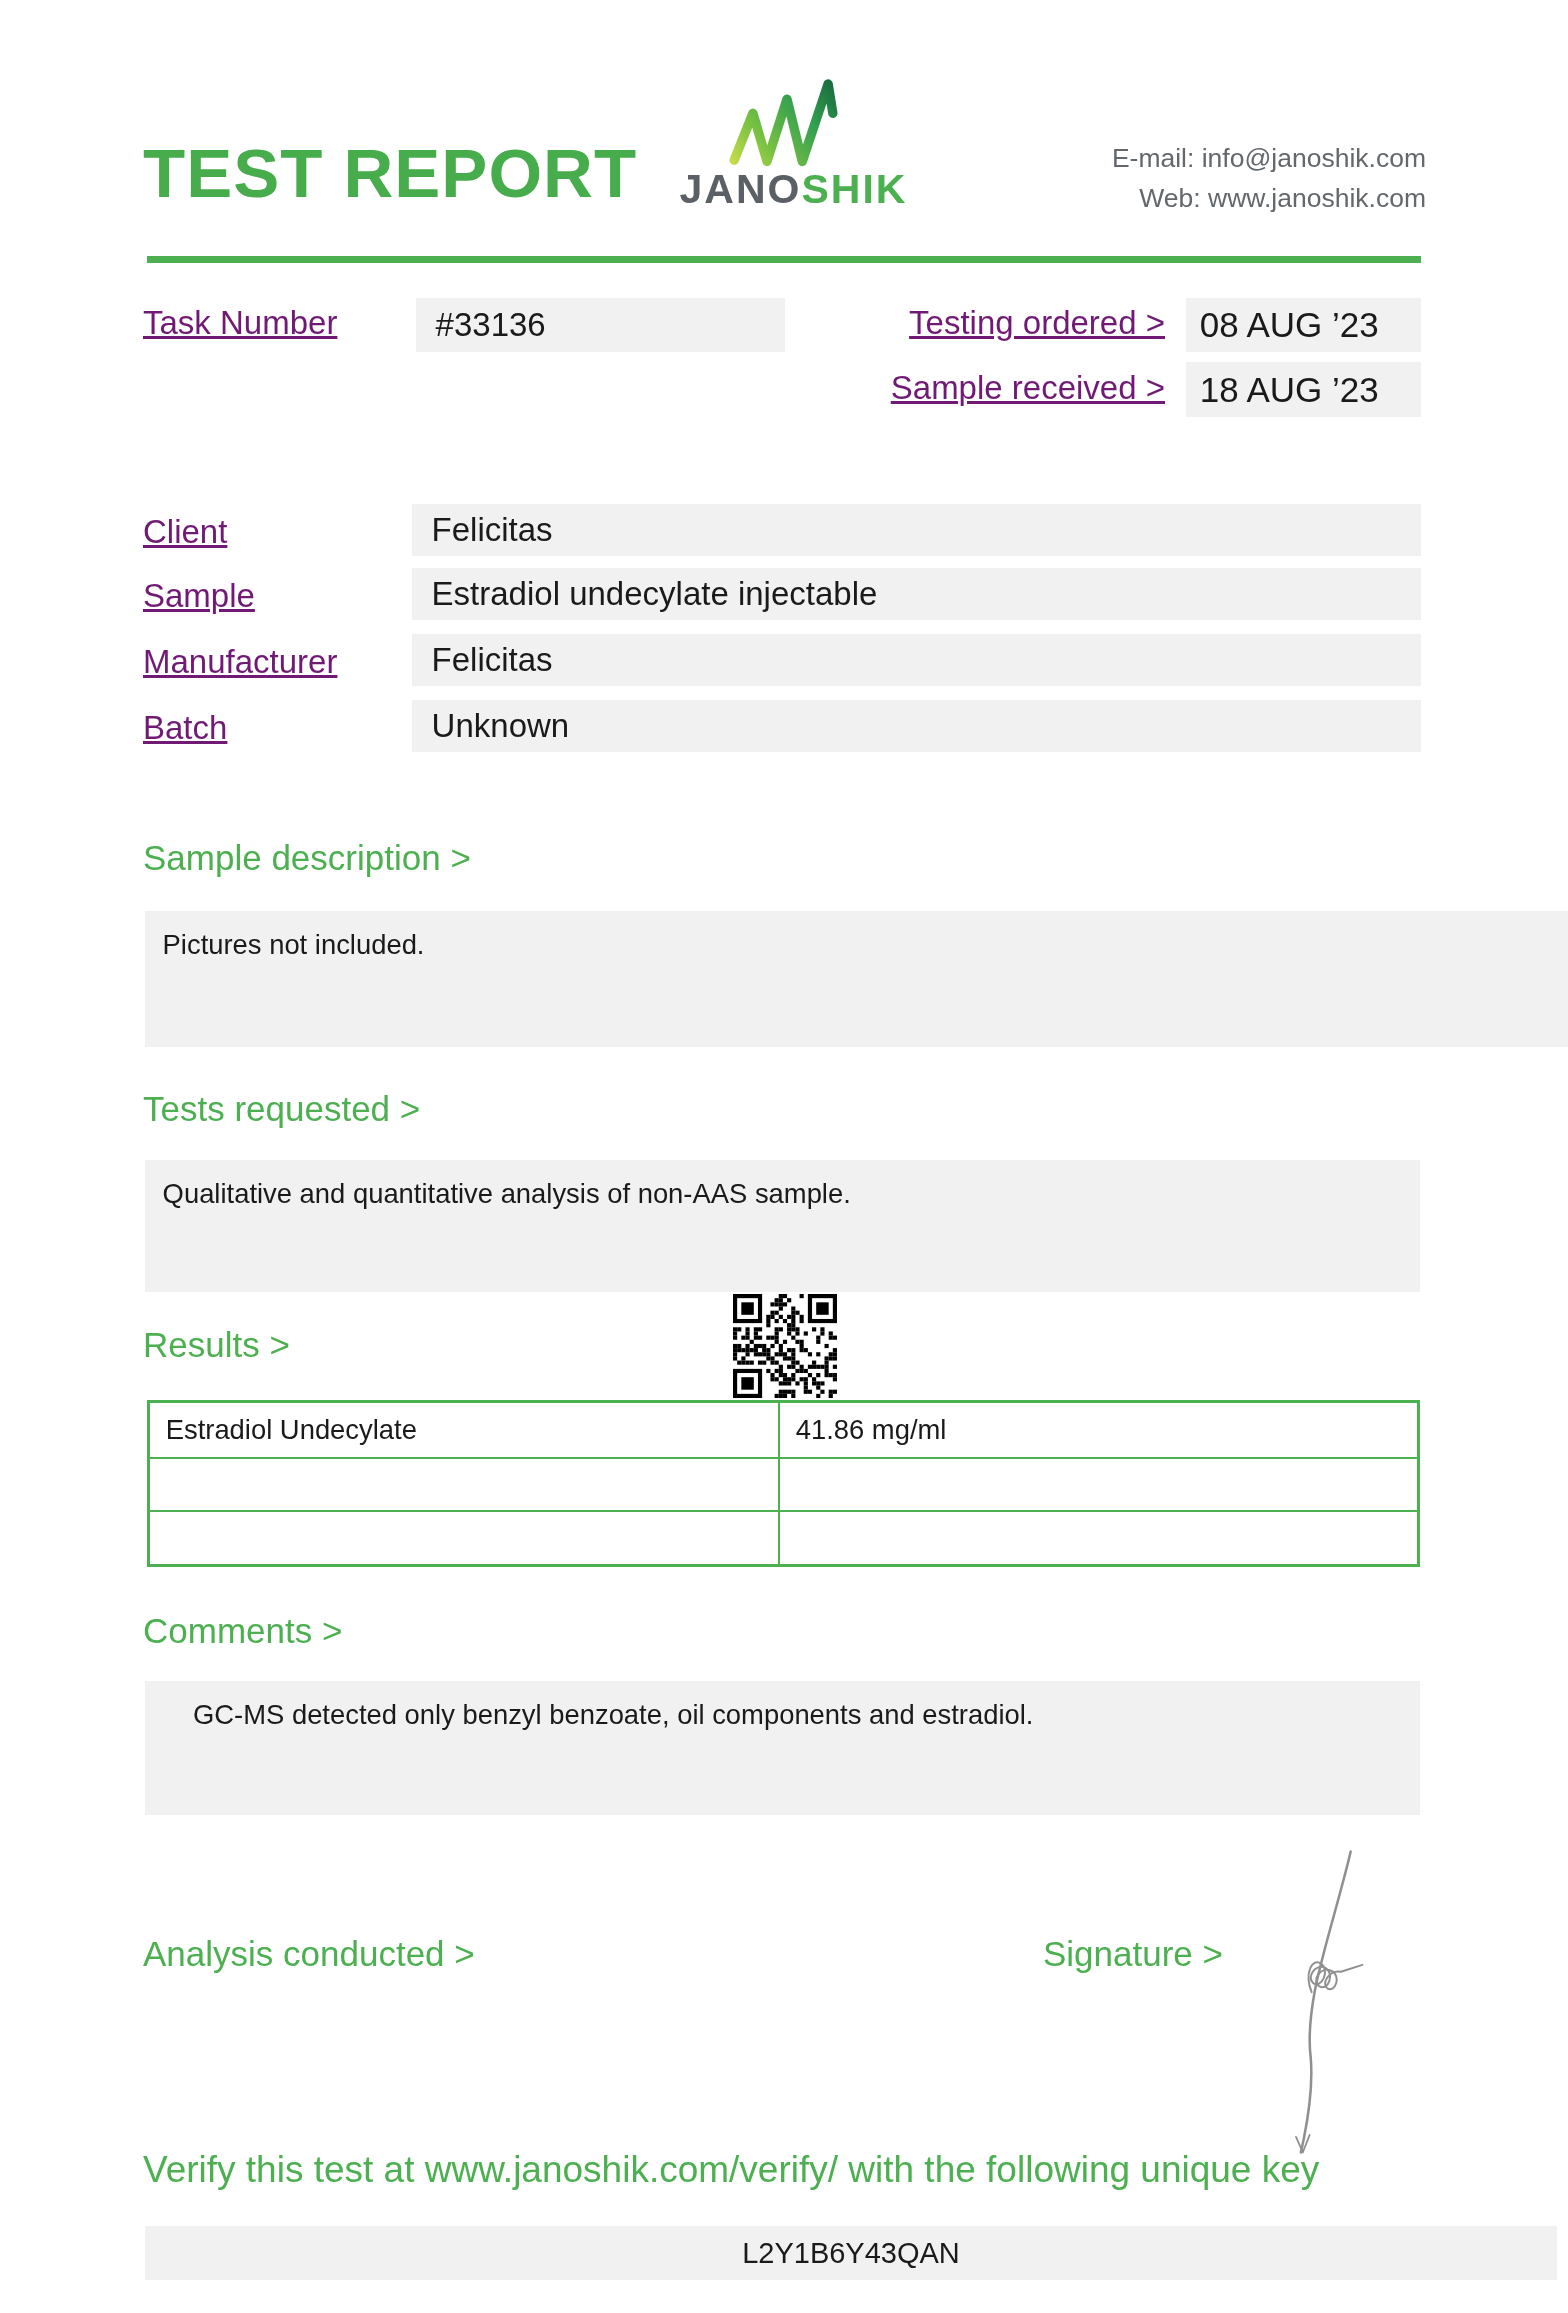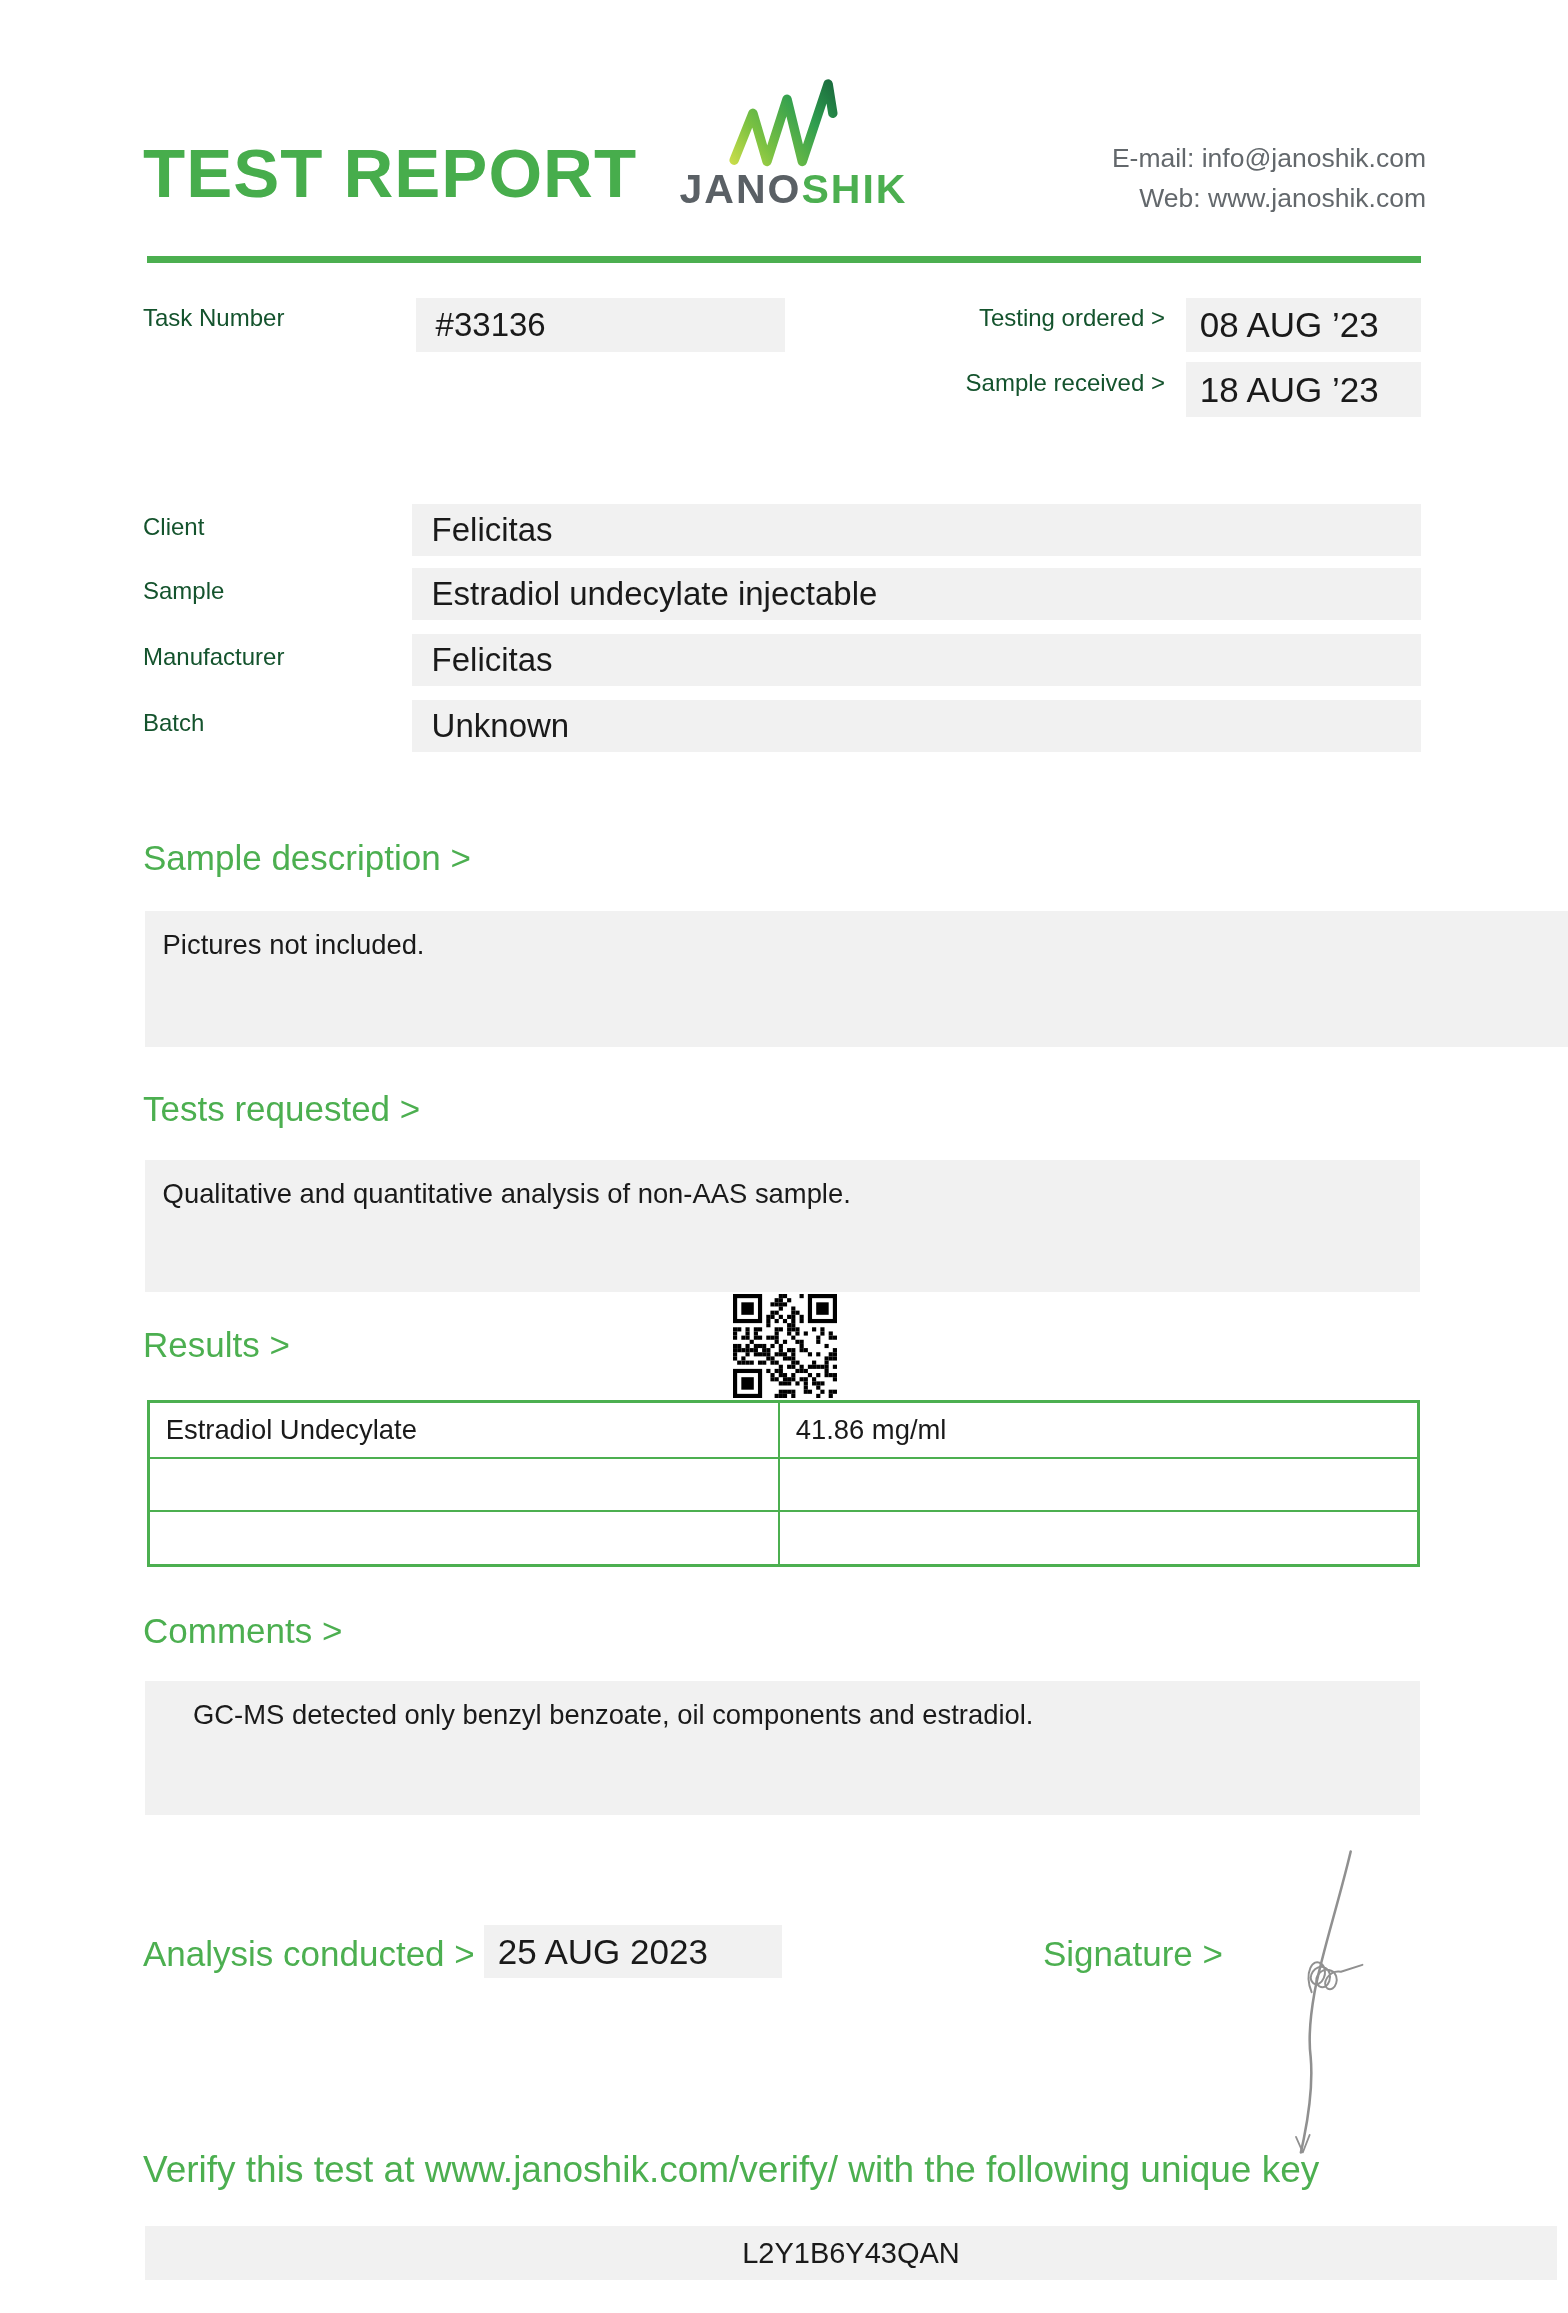--- a/index.html
+++ b/index.html
@@ -16,21 +16,21 @@
   .logo-text { left:674px; top:169px; width:239px; text-align:center;
                font-size:41px; font-weight:bold; letter-spacing:2px; line-height:1; }
   .logo-jano { color:#5a6065; }
   .logo-shik { color:#4caf50; }
 
   .contact { top:139px; right:142px; text-align:right; font-size:26.5px;
              color:#63686c; line-height:1.5; }
 
   .rule { left:147px; top:256px; width:1274px; height:6.9px; background:#4caf50; }
 
-  .glabel { color:#14532d; font-size:24px; line-height:1.1; }
+  .glabel { color:#701a75; font-size:33px; line-height:1.1;text-decoration:underline; }
   .heading { color:#4caf50; font-size:35px; line-height:1.1; }
 
   .valbox { background:#f1f1f1; font-size:33px; display:flex; align-items:center;
             padding-left:19.6px; }
   .datebox { background:#f1f1f1; font-size:35px; display:flex; align-items:center;
              padding-left:13.7px; }
   .rlabel { text-align:right; }
 
   .bigbox { background:#f1f1f1; font-size:27.4px; padding:15.7px 17.6px; line-height:1.35; }
 
@@ -318,21 +318,20 @@
     <div class="rcell c1 rnext"></div>
     <div class="rcell rnext"></div>
     <div class="rcell c1 rnext"></div>
     <div class="rcell rnext"></div>
   </div>
 
   <div class="abs heading" style="left:143px; top:1612px;">Comments &gt;</div>
   <div class="abs bigbox" style="left:145px; top:1681px; width:1275px; height:134px;padding-left:48px;">GC-MS detected only benzyl benzoate, oil components and estradiol.</div>
 
   <div class="abs heading" style="left:143px; top:1935px;">Analysis conducted &gt;</div>
-  <div class="abs datebox" style="left:484px; top:1925px; width:298px; height:53px;">25 AUG 2023</div>
 
   <div class="abs heading" style="left:1043px; top:1935px;">Signature &gt;</div>
 
   <div class="abs sig">
     <svg width="127" height="309" viewBox="0 0 130 315" xmlns="http://www.w3.org/2000/svg">
       <g fill="none" stroke="#909090" stroke-linecap="round" stroke-linejoin="round">
         <path stroke-width="2.6" d="M100 4 C88 55 70 110 63 148 C58 176 57 198 59 214 C61 236 58 268 52 298 L49 312"></path>
         <path stroke-width="2" d="M60 148 C52 128 61 112 70 119 C79 126 70 144 62 139 C54 133 64 118 74 123 C84 129 77 147 68 142 C60 137 68 121 80 126 C91 131 84 149 76 144 C70 140 77 125 90 127 L112 120"></path>
         <path stroke-width="1.8" d="M44 296 L51 312 L58 294"></path>
       </g>

